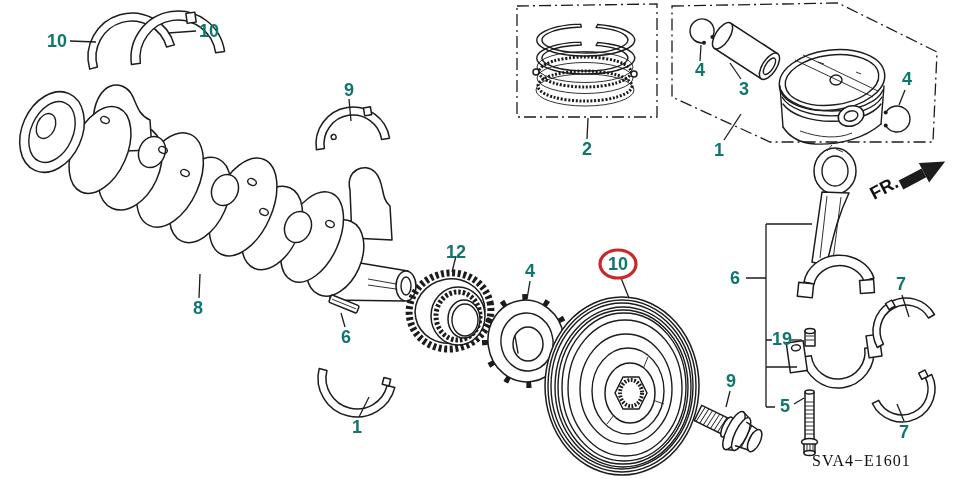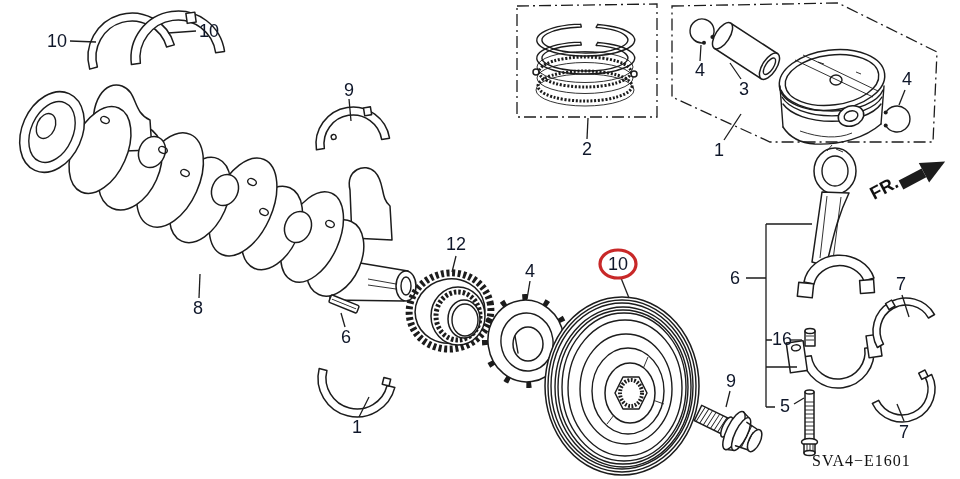--- a/index.html
+++ b/index.html
@@ -10,21 +10,21 @@
   svg{position:absolute;left:0;top:0;}
   .ln{fill:none;stroke:#1c1c1c;stroke-width:1.4;stroke-linecap:round;stroke-linejoin:round;}
   .thin{fill:none;stroke:#1c1c1c;stroke-width:0.9;}
   .fw{fill:#ffffff;stroke:#1c1c1c;stroke-width:1.5;stroke-linejoin:round;}
   .fb{fill:#1c1c1c;stroke:none;}
   .ld{fill:none;stroke:#1c1c1c;stroke-width:1.3;}
   .chain{fill:none;stroke:#1c1c1c;stroke-width:1.3;stroke-dasharray:12 4 2 4;}
   .teeth{fill:none;stroke:#1c1c1c;}
   .plabel{
     position:absolute;transform:translate(-50%,-50%);
-    font-weight:normal;font-size:18px;color:#0f172a;line-height:1;letter-spacing:0;
+    font-weight:bold;font-size:18px;color:#0f766e;line-height:1;letter-spacing:0;
     cursor:pointer;user-select:none;
   }
   .code{
     position:absolute;left:812px;top:452px;width:150px;
     font-family:"Liberation Serif", serif;font-size:16px;color:#111;letter-spacing:1px;
   }
   .frtext{font-family:"Liberation Sans",sans-serif;font-weight:bold;font-size:18px;fill:#111;}
 </style>
 </head>
 <body>
@@ -259,24 +259,24 @@
   <div class="plabel" style="left:209px;top:31px">10</div>
   <div class="plabel" style="left:349px;top:90px">9</div>
   <div class="plabel" style="left:587px;top:149px">2</div>
   <div class="plabel" style="left:719px;top:150px">1</div>
   <div class="plabel" style="left:700px;top:70px">4</div>
   <div class="plabel" style="left:744px;top:89px">3</div>
   <div class="plabel" style="left:907px;top:79px">4</div>
   <div class="plabel" style="left:198px;top:308px">8</div>
   <div class="plabel" style="left:346px;top:337px">6</div>
   <div class="plabel" style="left:357px;top:427px">1</div>
-  <div class="plabel" style="left:456px;top:244px">12</div>
+  <div class="plabel" style="left:456px;top:252px">12</div>
   <div class="plabel" style="left:530px;top:271px">4</div>
   <div class="plabel" style="left:618px;top:264px">10</div>
   <div class="plabel" style="left:731px;top:381px">9</div>
   <div class="plabel" style="left:735px;top:278px">6</div>
-  <div class="plabel" style="left:782px;top:339px">16</div>
+  <div class="plabel" style="left:782px;top:339px">19</div>
   <div class="plabel" style="left:785px;top:406px">5</div>
   <div class="plabel" style="left:901px;top:284px">7</div>
   <div class="plabel" style="left:904px;top:432px">7</div>
 
   <div class="code">SVA4−E1601</div>
 </div>
 
 </body></html>

